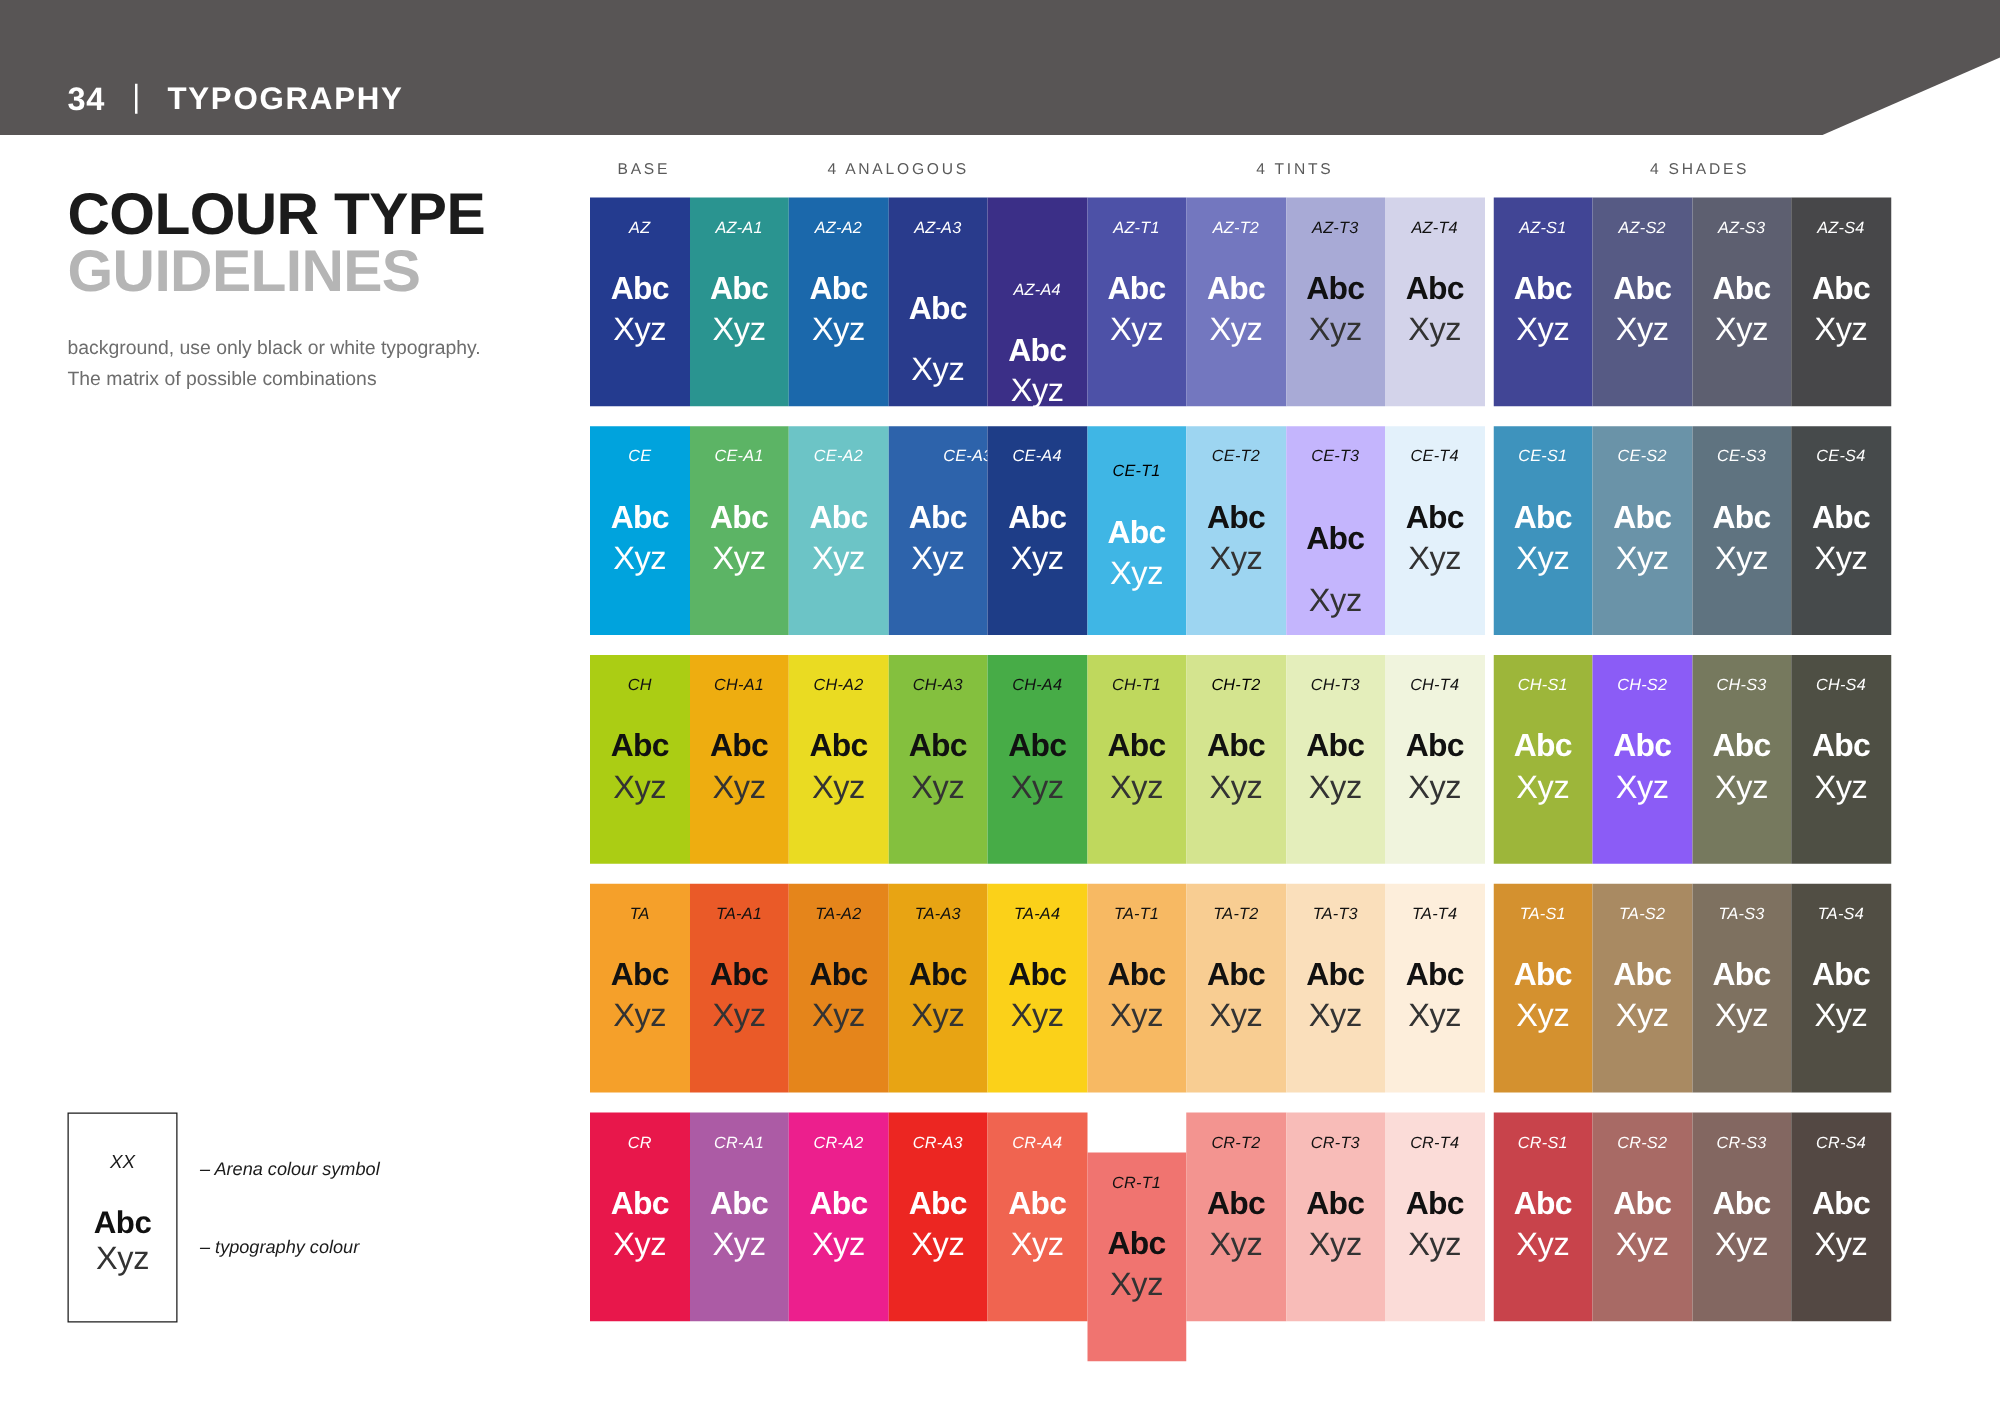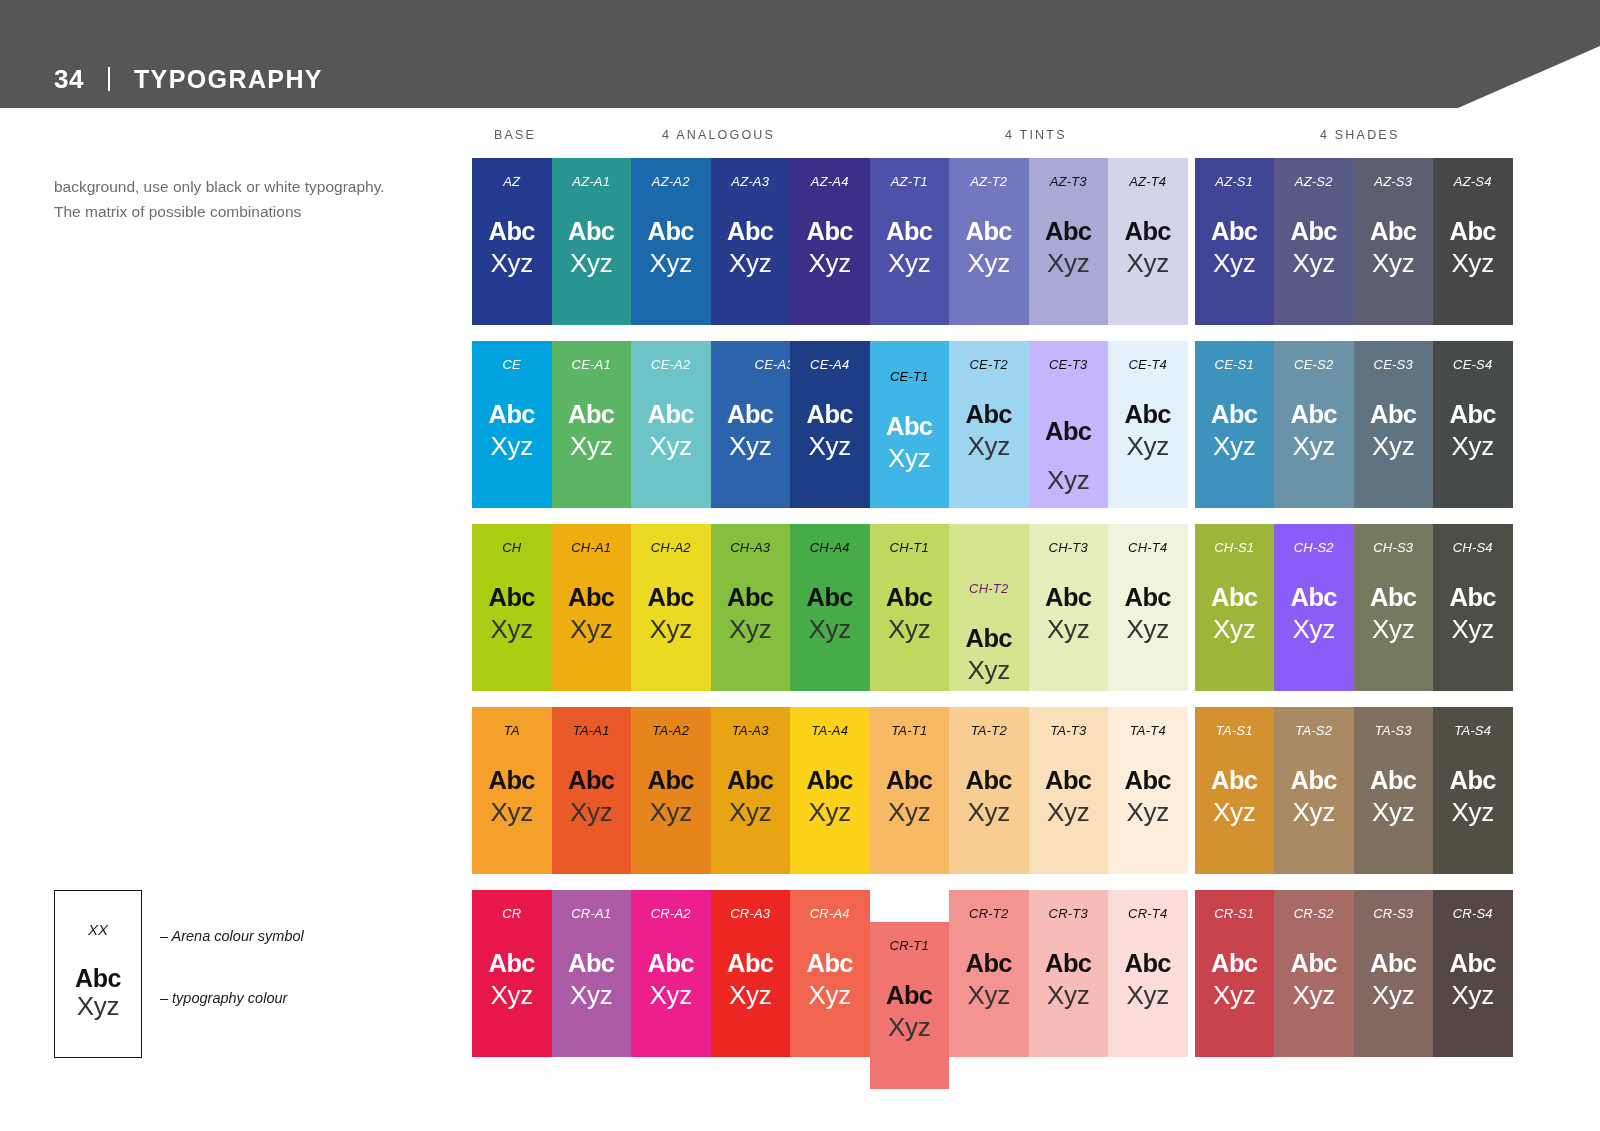--- a/index.html
+++ b/index.html
@@ -125,20 +125,24 @@
 
 <div class="header">
   <div class="header-inner">
     <span class="page-num">34</span>
     <span class="divider-bar"></span>
     <span class="section-title">TYPOGRAPHY</span>
   </div>
 </div>
 
 <div class="left-col">
+  <h1 class="big-title">
+    <span class="l1">COLOUR TYPE</span>
+    <span class="l2">GUIDELINES</span>
+  </h1>
   <div class="intro">
     <div>background, use only black or white typography.</div>
     <div>The matrix of possible combinations</div>
   </div>
 </div>
 
 <div class="legend">
   <div class="legend-row">
     <div class="legend-box">
       <span class="legend-sym">XX</span>
@@ -170,26 +174,26 @@
           <div class="swatch" style="background: rgb(42, 148, 144); text-align: right;">
             <span class="sw-code" style="color: rgb(255, 255, 255);">AZ-A1</span>
             <span class="sw-abc" style="color: rgb(255, 255, 255);">Abc</span>
             <span class="sw-xyz" style="color: rgb(255, 255, 255);">Xyz</span>
           </div>
           <div class="swatch" style="background: rgb(27, 104, 171);">
             <span class="sw-code" style="color: rgb(255, 255, 255);">AZ-A2</span>
             <span class="sw-abc" style="color: rgb(255, 255, 255);">Abc</span>
             <span class="sw-xyz" style="color: rgb(255, 255, 255);">Xyz</span>
           </div>
-          <div class="swatch" style="background: rgb(41, 59, 140);">
+          <div class="swatch" style="background: rgb(41, 59, 140); gap: 16px;">
             <span class="sw-code" style="color: rgb(255, 255, 255);">AZ-A3</span>
             <span class="sw-abc" style="color: rgb(255, 255, 255);">Abc</span>
             <span class="sw-xyz" style="color: rgb(255, 255, 255);">Xyz</span>
           </div>
-          <div class="swatch" style="background: rgb(59, 47, 135);">
+          <div class="swatch" style="background: rgb(59, 47, 135); justify-content: flex-end;">
             <span class="sw-code" style="color: rgb(255, 255, 255);">AZ-A4</span>
             <span class="sw-abc" style="color: rgb(255, 255, 255);">Abc</span>
             <span class="sw-xyz" style="color: rgb(255, 255, 255);">Xyz</span>
           </div>
           <div class="swatch" style="background: rgb(77, 81, 167);">
             <span class="sw-code" style="color: rgb(255, 255, 255);">AZ-T1</span>
             <span class="sw-abc" style="color: rgb(255, 255, 255);">Abc</span>
             <span class="sw-xyz" style="color: rgb(255, 255, 255);">Xyz</span>
           </div>
           <div class="swatch" style="background: rgb(115, 119, 191);">
@@ -328,21 +332,21 @@
             <span class="sw-code" style="color: rgb(17, 17, 17);">CH-A4</span>
             <span class="sw-abc" style="color: rgb(17, 17, 17);">Abc</span>
             <span class="sw-xyz" style="color: rgb(51, 51, 51);">Xyz</span>
           </div>
           <div class="swatch" style="background: rgb(191, 216, 93);">
             <span class="sw-code" style="color: rgb(17, 17, 17);">CH-T1</span>
             <span class="sw-abc" style="color: rgb(17, 17, 17);">Abc</span>
             <span class="sw-xyz" style="color: rgb(51, 51, 51);">Xyz</span>
           </div>
           <div class="swatch" style="background: rgb(212, 228, 143);">
-            <span class="sw-code" style="color: #701a75; margin-top: 41px;">CH-T2</span>
+            <span class="sw-code" style="color: #000000;">CH-T2</span>
             <span class="sw-abc" style="color: rgb(17, 17, 17);">Abc</span>
             <span class="sw-xyz" style="color: rgb(51, 51, 51);">Xyz</span>
           </div>
           <div class="swatch" style="background: rgb(228, 238, 187);">
             <span class="sw-code" style="color: rgb(17, 17, 17);">CH-T3</span>
             <span class="sw-abc" style="color: rgb(17, 17, 17);">Abc</span>
             <span class="sw-xyz" style="color: rgb(51, 51, 51);">Xyz</span>
           </div>
           <div class="swatch" style="background: rgb(240, 244, 221);">
             <span class="sw-code" style="color: rgb(17, 17, 17);">CH-T4</span>

